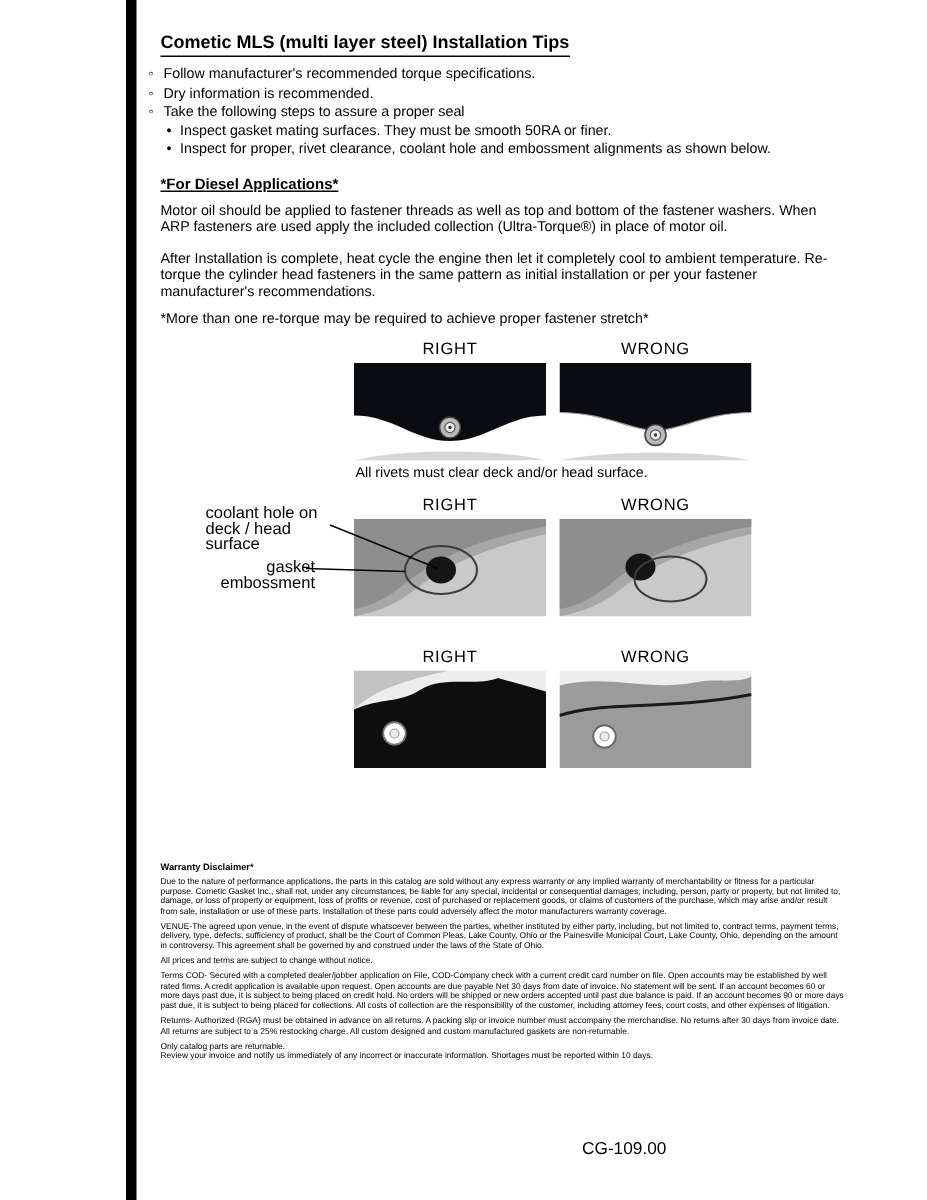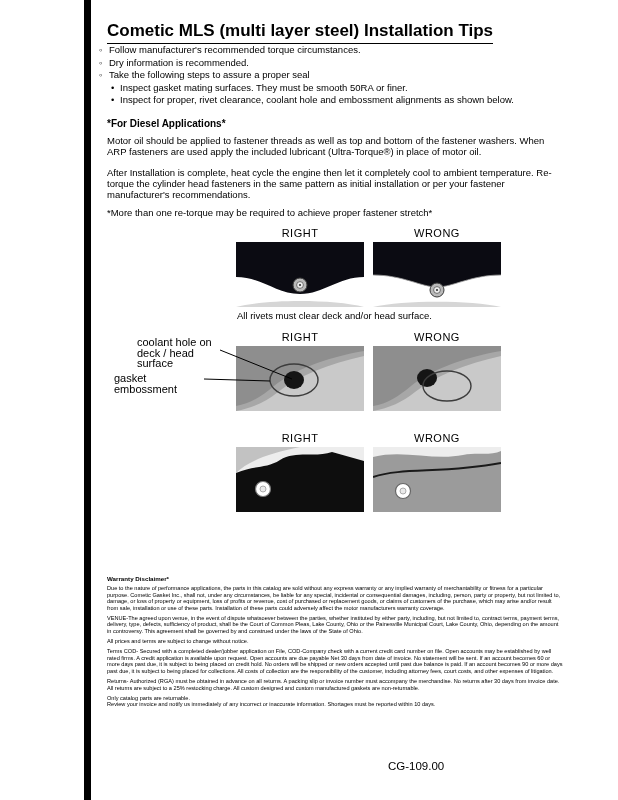--- a/index.html
+++ b/index.html
@@ -2,30 +2,30 @@
 <html><head>
 <meta charset="utf-8">
 <style>
   * { margin:0; padding:0; box-sizing:border-box; }
   html,body { background:#f2f2f2; }
   body { font-family:"Liberation Sans", sans-serif; color:#000; }
   .page { position:relative; width:618px; height:800px; background:#fff; margin:0 auto;
           outline:1px solid #ddd; overflow:hidden; }
   .spine { position:absolute; left:84px; top:0; width:7px; height:800px; background:#000; }
 
-  .title { position:absolute; left:107px; top:21px; font-size:17px; font-weight:bold;
+  .title { position:absolute; left:107px; top:21px; font-size:12px; font-weight:bold;
            border-bottom:1.6px solid #000; padding-bottom:2px; }
 
   .tips { position:absolute; left:99px; top:44px; width:470px; font-size:9.5px; }
   .tip  { display:flex; align-items:flex-start; line-height:12.6px; }
   .tip .mark { width:10px; flex:0 0 10px; text-align:left; }
   .tip.sub { margin-left:12px; }
   .tip.sub .mark { width:9px; flex:0 0 9px; }
 
-  .diesel-h { position:absolute; left:107px; top:118px; font-size:10px; font-weight:bold; }
+  .diesel-h { position:absolute; left:107px; top:118px; font-size:10px; font-weight:bold;text-decoration:underline; }
   .para { position:absolute; left:107px; width:456px; font-size:9.5px; line-height:11.2px; }
   .p1 { top:135px; }
   .p2 { top:167px; }
   .note { top:207px; }
 
   .diag { position:absolute; left:236px; width:266px; }
   .diag-labels { display:flex; gap:9px; font-size:11px; }
   .diag-labels span { width:128px; text-align:center; letter-spacing:0.5px; }
   .panels { display:flex; gap:9px; margin-top:3px; }
   .panel { width:128px; height:65px; display:block; }
@@ -45,42 +45,42 @@
 <body>
 
 <div class="page">
   <div class="spine"></div>
 
   <h1 class="title">Cometic MLS (multi layer steel) Installation Tips</h1>
 
   <div class="tips">
     <div class="tip">
       <span class="mark">◦</span>
-      <span>Follow manufacturer's recommended torque circumstances.</span>
+      <span>Follow manufacturer's recommended torque specifications.</span>
     </div>
     <div class="tip">
       <span class="mark">◦</span>
       <span>Dry information is recommended.</span>
     </div>
     <div class="tip">
       <span class="mark">◦</span>
       <span>Take the following steps to assure a proper seal</span>
     </div>
     <div class="tip sub">
       <span class="mark">•</span>
       <span>Inspect gasket mating surfaces.  They must be smooth 50RA or finer.</span>
     </div>
     <div class="tip sub">
       <span class="mark">•</span>
       <span>Inspect for proper, rivet clearance, coolant hole and embossment alignments as shown below.</span>
     </div>
   </div>
 
   <h2 class="diesel-h">*For Diesel Applications*</h2>
-  <p class="para p1">Motor oil should be applied to fastener threads as well as top and bottom of the fastener washers. When ARP fasteners are used apply the included lubricant (Ultra-Torque®) in place of motor oil.</p>
+  <p class="para p1">Motor oil should be applied to fastener threads as well as top and bottom of the fastener washers. When ARP fasteners are used apply the included collection (Ultra-Torque®) in place of motor oil.</p>
   <p class="para p2">After Installation is complete, heat cycle the engine then let it completely cool to ambient temperature. Re-torque the cylinder head fasteners in the same pattern as initial installation or per your fastener manufacturer's recommendations.</p>
   <p class="para note">*More than one re-torque may be required to achieve proper fastener stretch*</p>
 
   <section class="diag" style="top:227px">
     <div class="diag-labels">
       <span>RIGHT</span>
       <span>WRONG</span>
     </div>
     <div class="panels">
       <svg class="panel" viewBox="0 0 128 65">
@@ -120,21 +120,21 @@
       <svg class="panel" viewBox="0 0 128 65">
         <rect width="128" height="65" fill="#c9c9c9"></rect>
         <path d="M0,0 H128 V10 C 92,18 62,30 42,46 C 30,56 16,62 0,65 Z" fill="#a7a7a7"></path>
         <path d="M0,0 H128 V5 C 88,12 58,24 38,40 C 26,50 14,58 0,60 Z" fill="#8e8e8e"></path>
         <ellipse cx="54" cy="32" rx="10" ry="9" fill="#151515"></ellipse>
         <ellipse cx="74" cy="40" rx="24" ry="15" fill="none" stroke="#3c3c3c" stroke-width="1.4"></ellipse>
       </svg>
     </div>
   </section>
   <div class="ann" style="left:137px; top:337px; width:86px;">coolant hole on deck / head surface</div>
-  <div class="ann" style="left:114px; top:373px; width:96px;">gasket embossment</div>
+  <div class="ann" style="left:114px; top:373px; width:96px;text-align:right;">gasket embossment</div>
   <svg class="ann-lines" viewBox="0 0 100 50">
     <line x1="20" y1="10" x2="92" y2="39" stroke="#000" stroke-width="1"></line>
     <line x1="4" y1="39" x2="70" y2="41" stroke="#000" stroke-width="1"></line>
   </svg>
 
   <section class="diag" style="top:432px">
     <div class="diag-labels">
       <span>RIGHT</span>
       <span>WRONG</span>
     </div>

